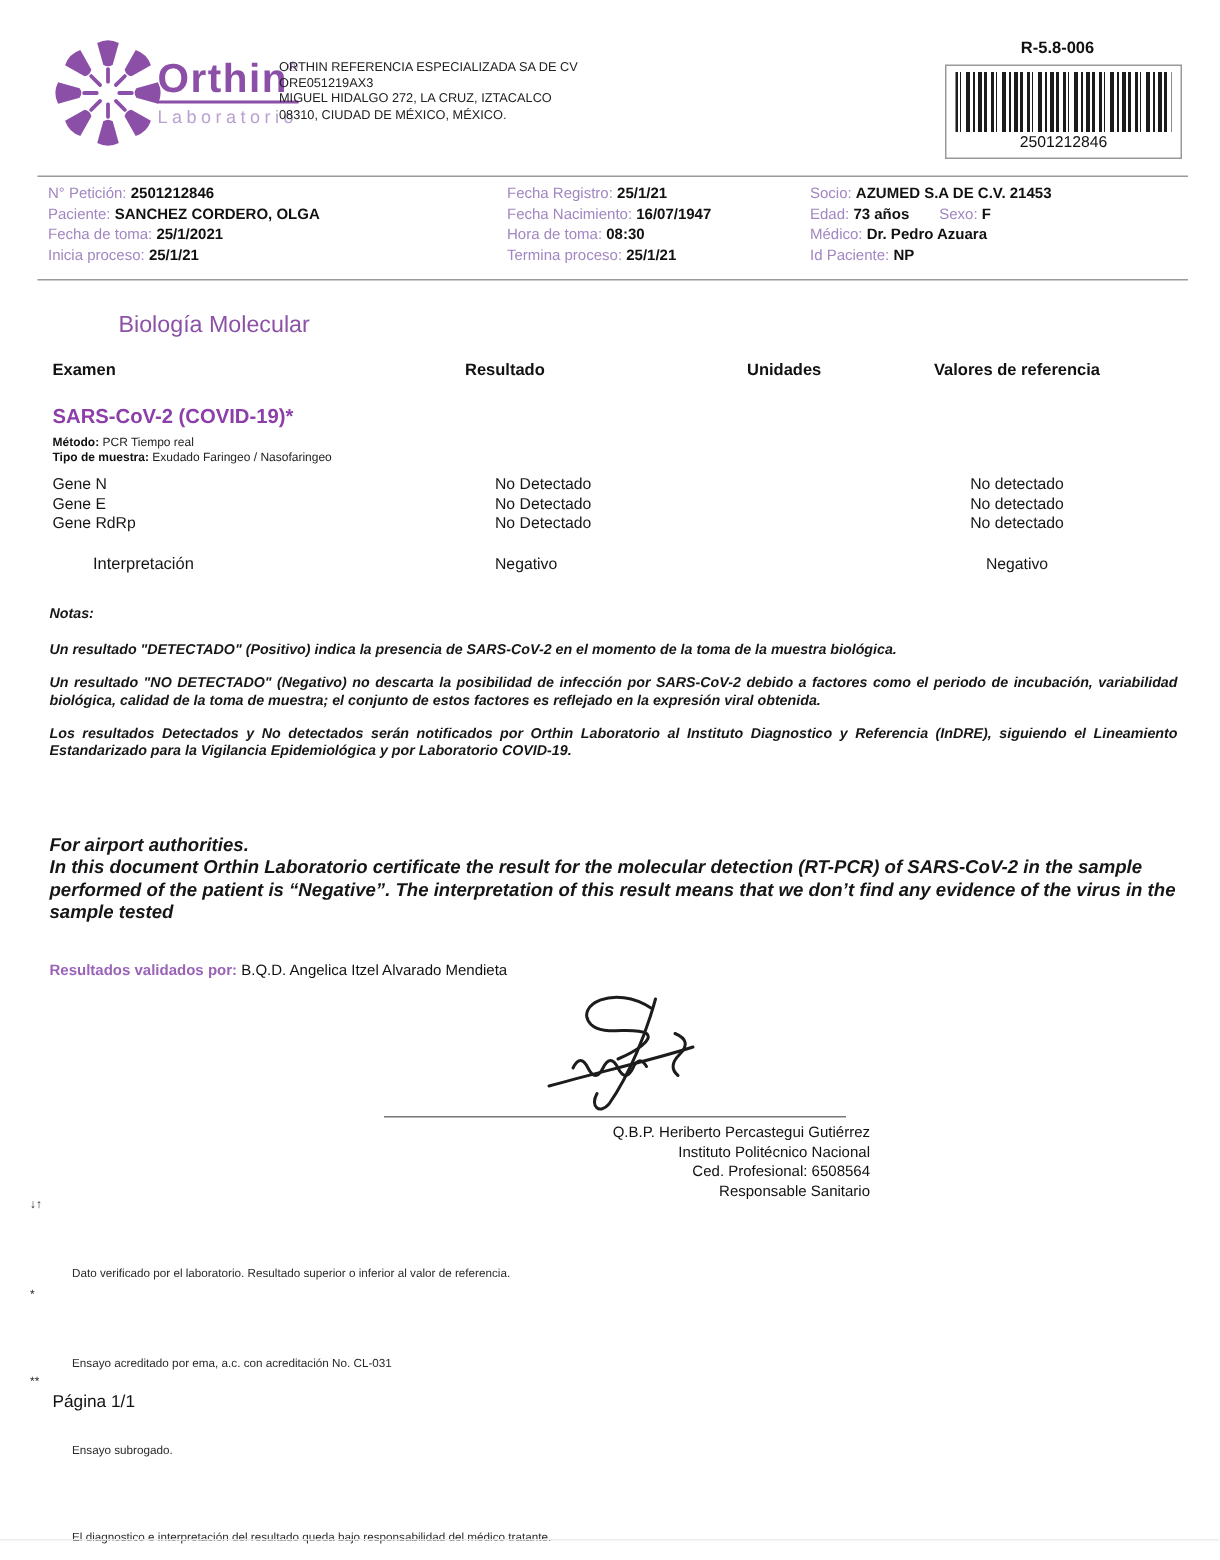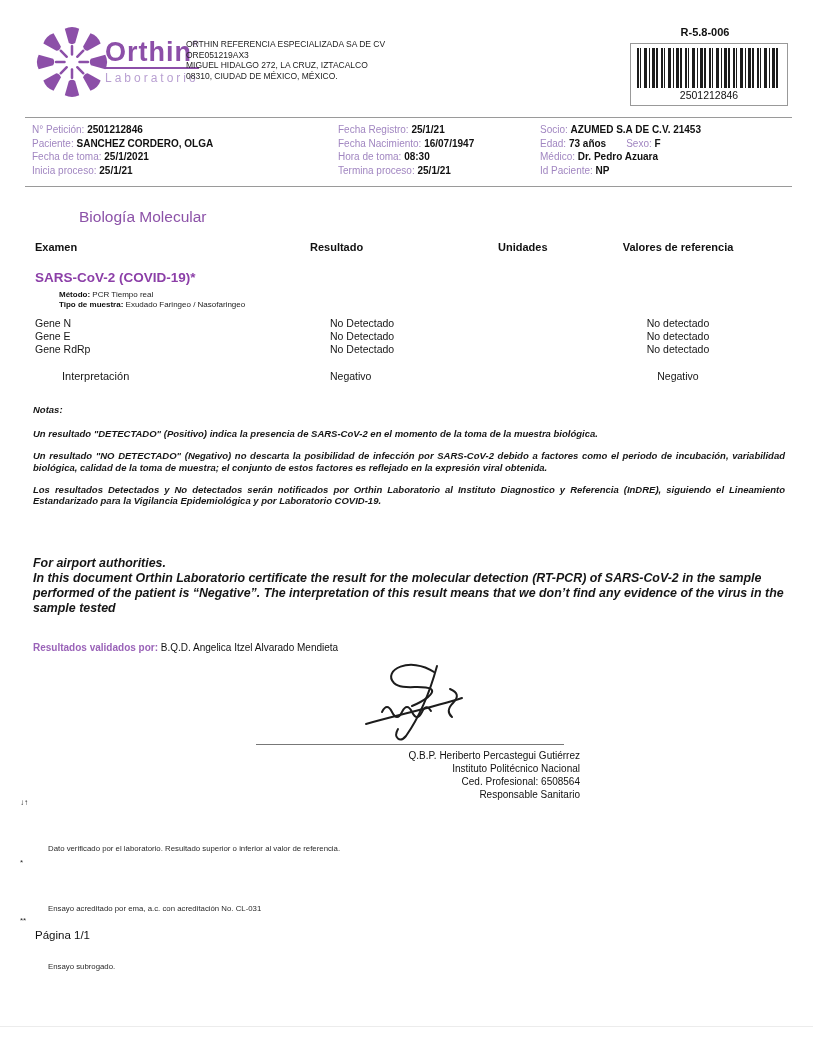--- a/index.html
+++ b/index.html
@@ -41,21 +41,21 @@
   .section-title{position:absolute;left:35px;top:208px;font-size:15.5px;font-weight:normal;color:#8c52a8;margin-left:44px;}
   .thead{position:absolute;top:241px;left:0;width:813px;height:14px;font-weight:bold;font-size:11px;color:#111;}
   .c-exam{position:absolute;left:35px;}
   .c-result{position:absolute;left:310px;}
   .c-units{position:absolute;left:498px;}
   .c-ref{position:absolute;left:598px;width:160px;text-align:center;}
   .test-name{position:absolute;left:35px;top:270px;font-size:13.5px;font-weight:bold;color:#8c3fa8;}
   .test-meta{position:absolute;left:35px;font-size:8px;line-height:9.5px;color:#222;}
   .tm1{top:290px;}
   .tm2{top:299.5px;}
-  .test-meta b{color:#111;margin-left:24px;}
+  .test-meta b{color:#111;}
   .trow{position:absolute;left:0;width:813px;height:14px;font-size:10.5px;color:#161616;}
   .trow .c-result{left:330px;}
   .r1{top:317px;} .r2{top:330px;} .r3{top:343px;} .r-int{top:370px;}
   .r-int .c-exam{font-size:11px;margin-left:27px;}
   
   .notes{position:absolute;left:33px;top:404px;width:752px;
     font-size:9.5px;font-weight:bold;font-style:italic;line-height:1.25;color:#161616;}
   .notes p{margin:0 0 10px 0;text-align:justify;}
   .notes .nt{margin-bottom:12px;}
   .airport{position:absolute;left:33px;top:556px;width:756px;
@@ -225,18 +225,22 @@
       <span class="fn-t">Dato verificado por el laboratorio. Resultado superior o inferior al valor de referencia.</span>
     </div>
     <div class="fn-row">
       <span class="fn-m">*</span>
       <span class="fn-t">Ensayo acreditado por ema, a.c. con acreditación No. CL-031</span>
     </div>
     <div class="fn-row">
       <span class="fn-m">**</span>
       <span class="fn-t">Ensayo subrogado.</span>
     </div>
+    <div class="fn-row">
+      <span class="fn-m"></span>
+      <span class="fn-t">El diagnostico e interpretación del resultado queda bajo responsabilidad del médico tratante.</span>
+    </div>
   </div>
 
   <div class="page-label">Página 1/1</div>
   <div class="scan-edge"></div>
 
 </div>
 
 </body></html>

